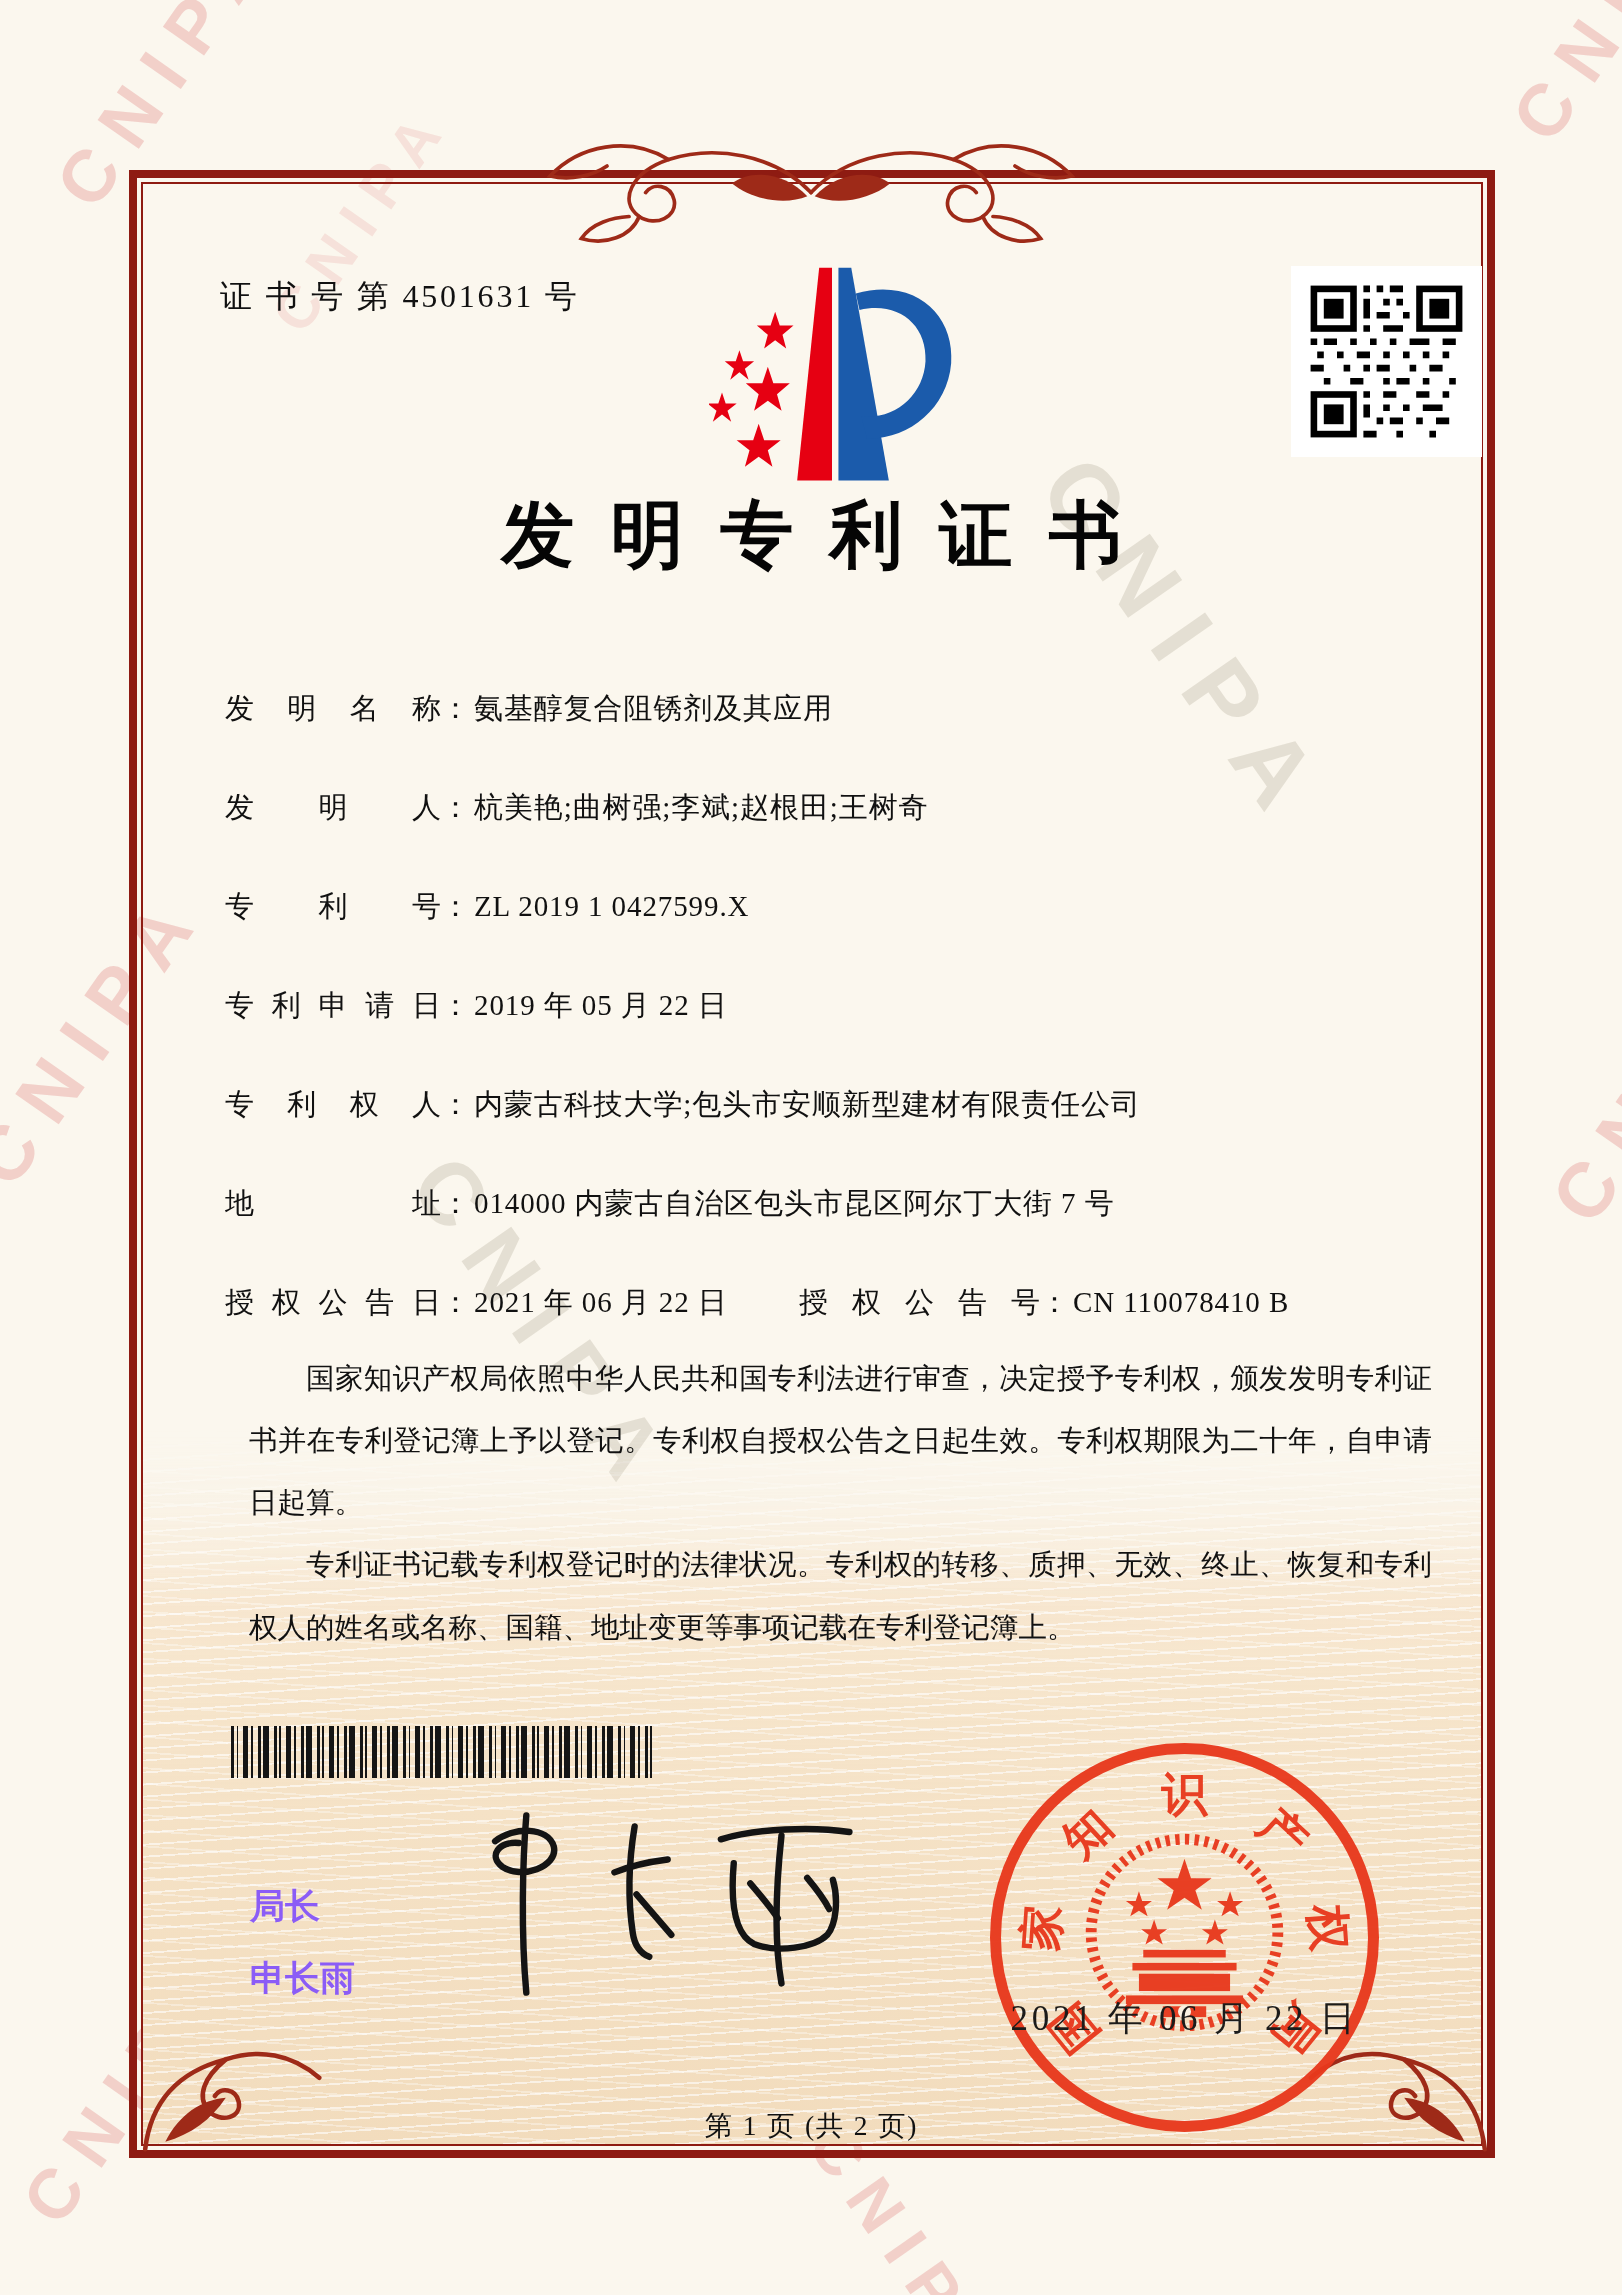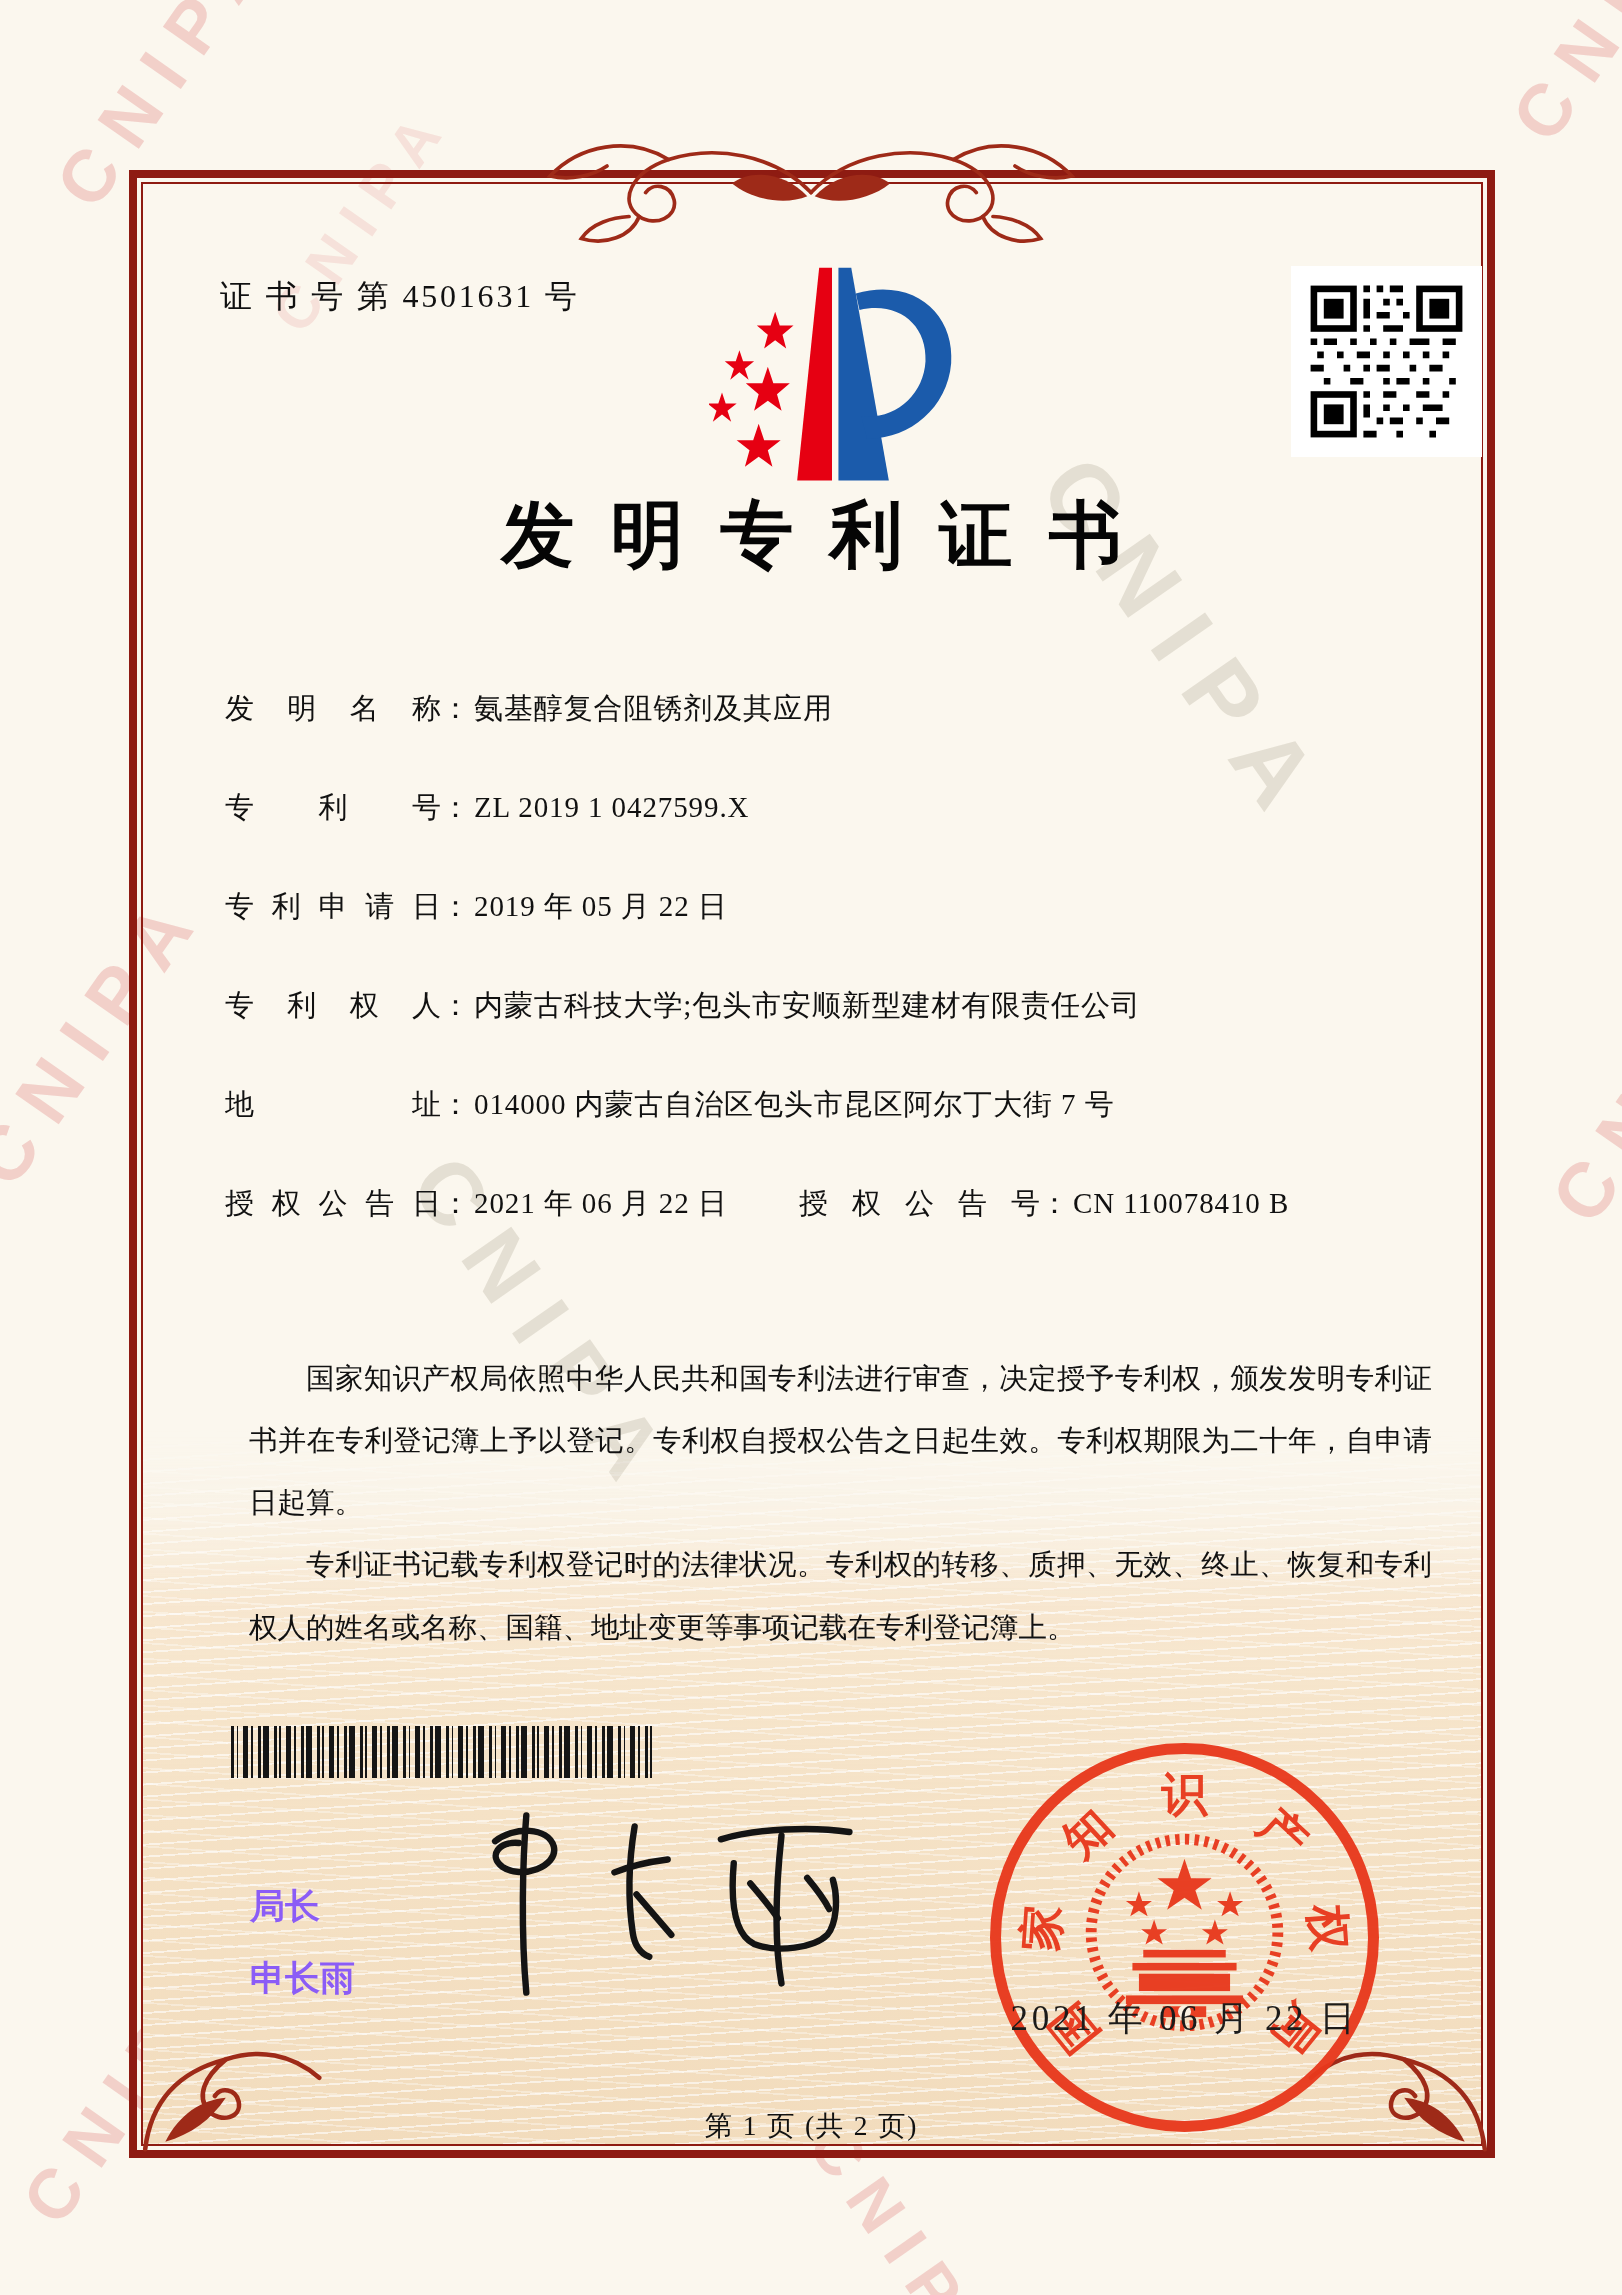--- a/index.html
+++ b/index.html
@@ -209,20 +209,23 @@
           <path d="M72 8h8v8h-8zM88 8h8v8h-8zM104 8h16v8h-16zM72 24h8v24h-8zM96 24h8v8h-8zM112 24h8v8h-8zM88 40h16v8h-16zM120 40h8v8h-8zM72 56h8v8h-8zM96 56h24v8h-24zM8 72h8v8h-8zM24 72h16v8h-16zM56 72h8v8h-8zM80 72h8v8h-8zM104 72h8v8h-8zM128 72h24v8h-24zM168 72h16v8h-16zM16 88h8v8h-8zM40 88h8v8h-8zM64 88h16v8h-16zM96 88h8v8h-8zM120 88h8v8h-8zM144 88h8v8h-8zM168 88h8v8h-8zM8 104h16v8h-16zM48 104h8v8h-8zM72 104h8v8h-8zM88 104h16v8h-16zM128 104h8v8h-8zM152 104h16v8h-16zM24 120h8v8h-8zM56 120h16v8h-16zM96 120h8v8h-8zM112 120h16v8h-16zM144 120h8v8h-8zM176 120h8v8h-8zM72 136h8v8h-8zM96 136h16v8h-16zM136 136h16v8h-16zM168 136h8v8h-8zM72 152h8v16h-8zM96 152h8v8h-8zM120 152h8v8h-8zM144 152h24v8h-24zM88 168h8v8h-8zM104 168h16v8h-16zM136 168h8v8h-8zM160 168h16v8h-16zM72 184h16v8h-16zM112 184h8v8h-8zM152 184h8v8h-8z"></path>
         </g>
       </svg>
     </div>
 
     <div class="title">发明专利证书</div>
 
     <div class="fields">
       <div class="field-row">
         <span class="field-label">发明名称</span><span class="field-colon">：</span><span class="field-value">氨基醇复合阻锈剂及其应用</span>
+      </div>
+      <div class="field-row">
+        <span class="field-label">发明人</span><span class="field-colon">：</span><span class="field-value">杭美艳;曲树强;李斌;赵根田;王树奇</span>
       </div>
       <div class="field-row">
         <span class="field-label">专利号</span><span class="field-colon">：</span><span class="field-value">ZL 2019 1 0427599.X</span>
       </div>
       <div class="field-row">
         <span class="field-label">专利申请日</span><span class="field-colon">：</span><span class="field-value">2019 年 05 月 22 日</span>
       </div>
       <div class="field-row">
         <span class="field-label">专利权人</span><span class="field-colon">：</span><span class="field-value">内蒙古科技大学;包头市安顺新型建材有限责任公司</span>
       </div>

